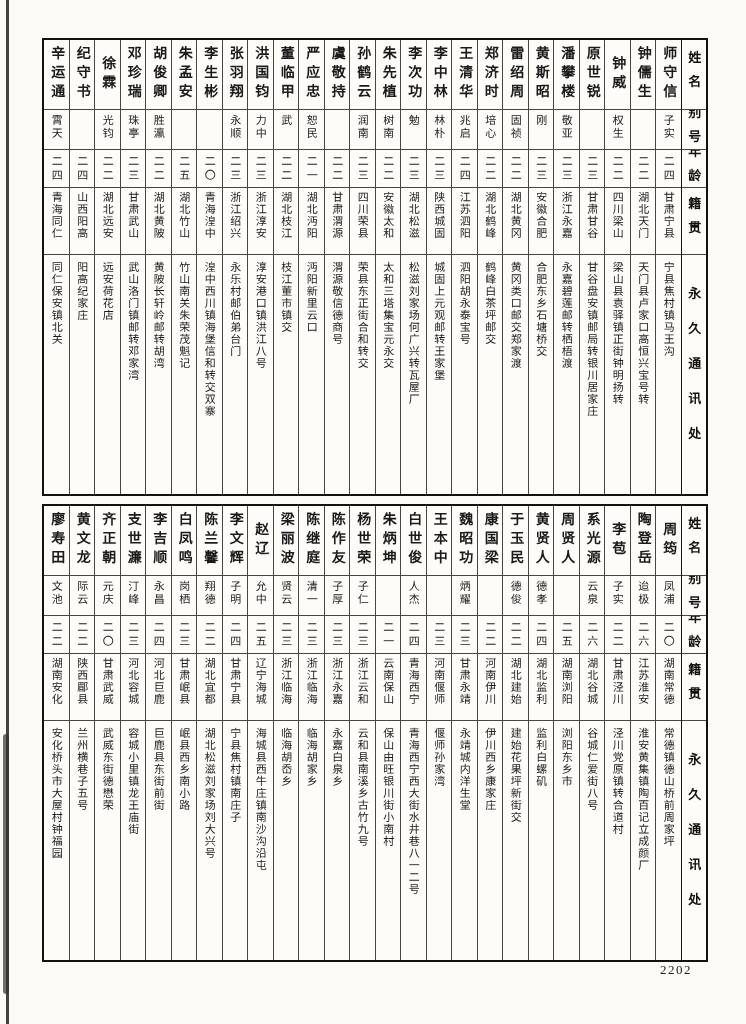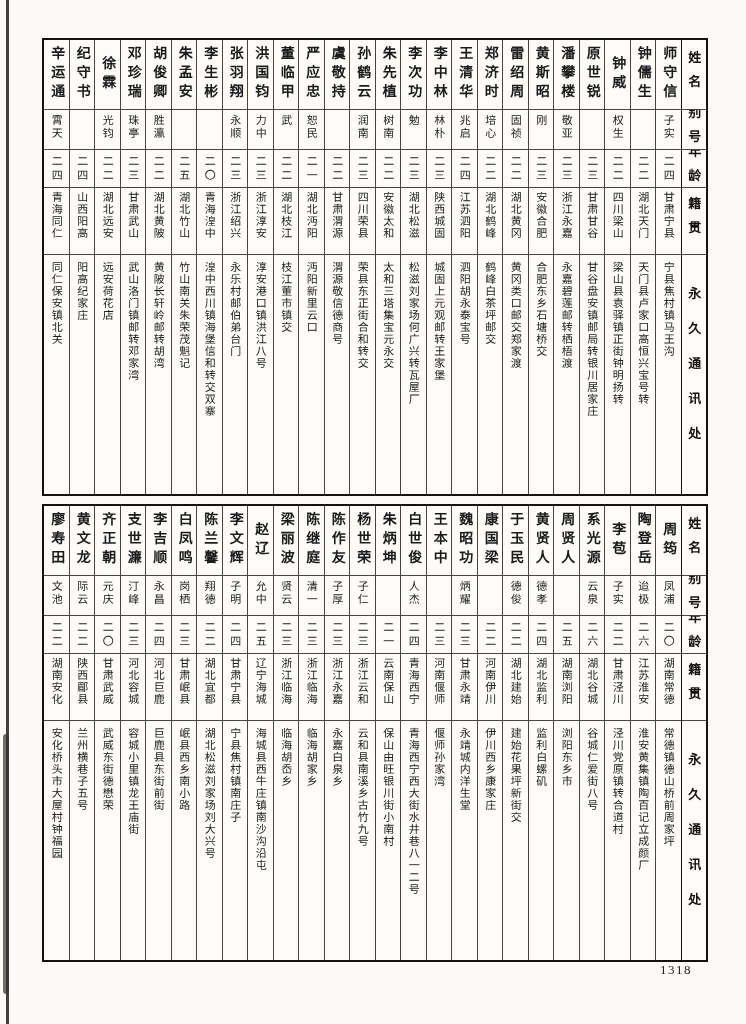--- a/index.html
+++ b/index.html
@@ -426,14 +426,14 @@
       </div>
       <div class="col">
         <div class="cell c-name nm">廖寿田</div>
         <div class="cell c-alias">文池</div>
         <div class="cell c-age">二二</div>
         <div class="cell c-origin">湖南安化</div>
         <div class="cell c-addr">安化桥头市大屋村钟福园</div>
       </div>
     </div>
 
-  <div class="page-number">1318</div>
+  <div class="page-number">2202</div>
 </div>
 
 </body></html>

